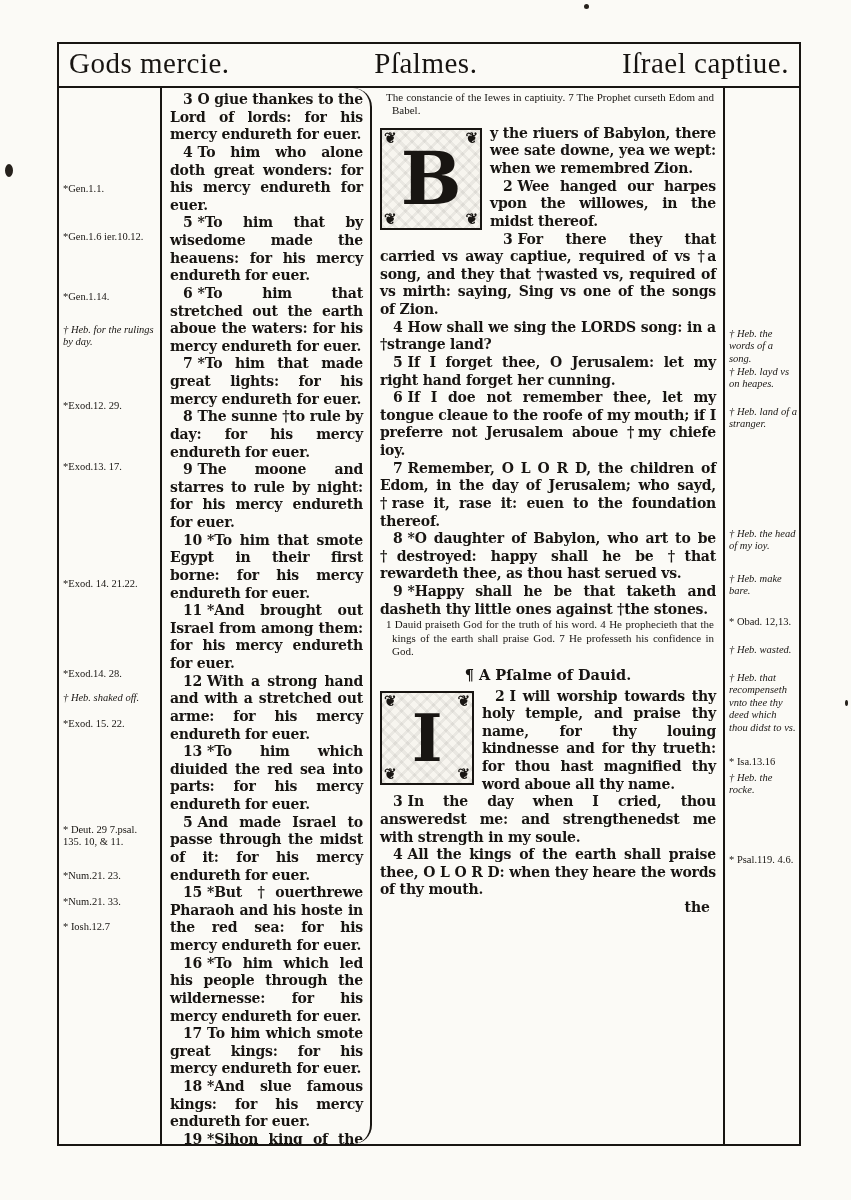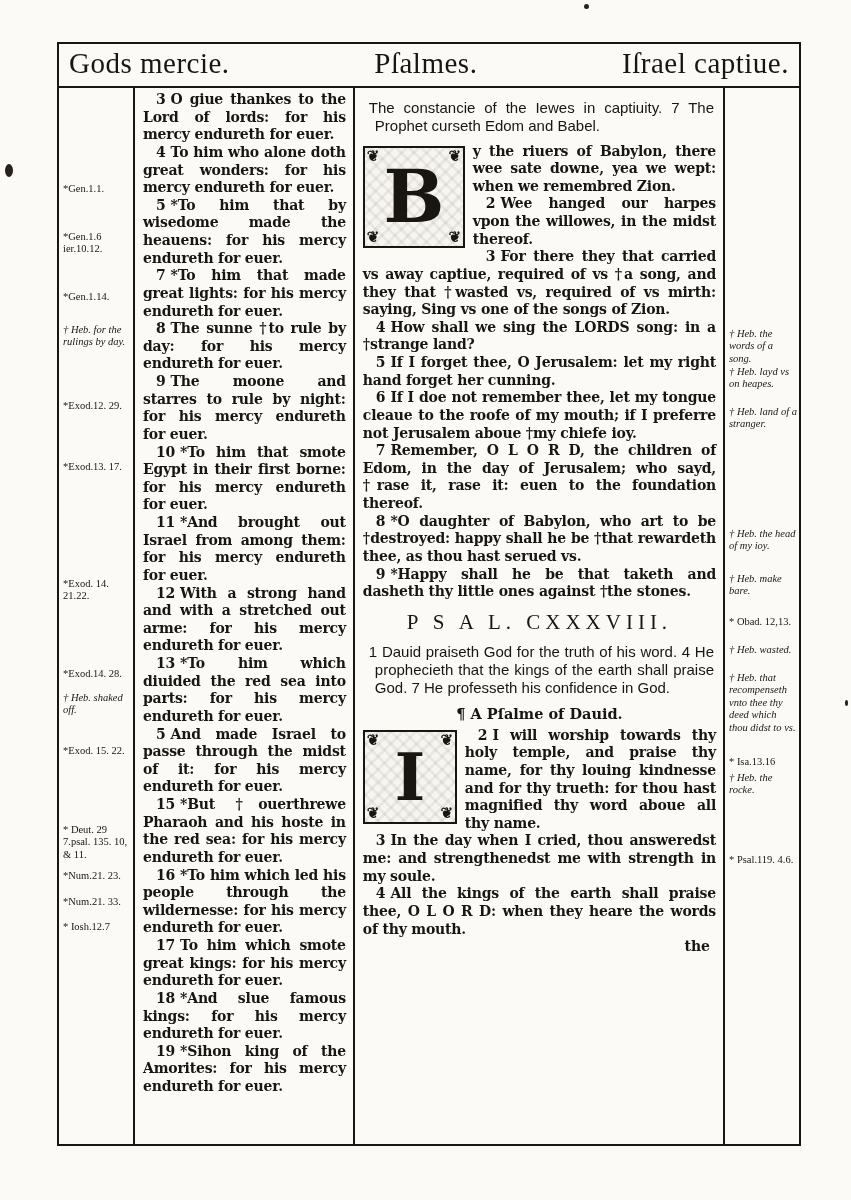--- a/index.html
+++ b/index.html
@@ -22,26 +22,26 @@
     font-family:"Liberation Serif", serif;font-size:29px;letter-spacing:0.5px;
   }
   .cols{
     position:absolute;top:44px;left:0;right:0;bottom:0;
     display:flex;overflow:hidden;
   }
   .margin-col{
     width:74px;flex:0 0 74px;position:relative;
     font-size:10.5px;line-height:1.18;
   }
-  .margin-col.mleft{border-right:2px solid #181512;}
+  .margin-col.mleft{border-right:2px solid #181512;padding-left:27px;}
   .margin-col.mright{border-left:2px solid #181512;}
   .text-col{
     flex:1 1 auto;padding:3px 7px 0 8px;box-sizing:border-box;overflow:hidden;
   }
-  .text-col.tleft{border-right:2.5px solid #181512;}
+  .text-col.tleft{border-right:2.5px solid #181512;border-radius:19px;}
   .mnote{
     position:absolute;left:4px;right:2px;
     font-family:"Liberation Serif", serif;
   }
   .mnote.heb{font-style:italic;}
   .verse{
     margin:0;text-align:justify;
     font-weight:bold;font-size:14px;line-height:1.26;
     text-indent:13px;
     letter-spacing:-0.2px;
@@ -49,22 +49,22 @@
   .vnum{font-weight:bold;margin-right:5px;}
   .firstp{
     margin:0;text-align:justify;font-weight:bold;font-size:14px;line-height:1.26;
     text-indent:0;letter-spacing:-0.2px;
   }
   h2.psalm-heading{
     margin:9px 0 3px 0;text-align:center;font-weight:normal;
     font-family:"Liberation Serif", serif;font-size:21px;letter-spacing:5px;
   }
   .argument{
-    margin:8px 2px 7px 2px;text-align:justify;
-    font-family:Liberation Sans, sans-serif;font-size:15px;line-height:1.22;
+    margin:0 2px 7px 2px;text-align:justify;
+    font-family:Liberation Serif, serif;font-size:11px;line-height:1.22;
     text-indent:-6px;padding-left:10px;
   }
   .subtitle{
     margin:5px 0 5px 0;text-align:center;font-size:14.5px;font-weight:bold;
   }
   .dropcap{
     float:left;width:102px;height:102px;box-sizing:border-box;
     border:2.5px solid #181512;margin:3px 8px 2px 0;
     position:relative;display:flex;align-items:center;justify-content:center;
     background:
@@ -111,32 +111,33 @@
       <div class="margin-col mleft" id="lm">
           <div class="mnote ref" style="top: 95px;">*Gen.1.1.</div>
           <div class="mnote ref" style="top: 143px;">*Gen.1.6 ier.10.12.</div>
           <div class="mnote ref" style="top: 203px;">*Gen.1.14.</div>
           <div class="mnote heb" style="top: 236px;">† Heb. for the rulings by day.</div>
           <div class="mnote ref" style="top: 312px;">*Exod.12. 29.</div>
           <div class="mnote ref" style="top: 373px;">*Exod.13. 17.</div>
           <div class="mnote ref" style="top: 490px;">*Exod. 14. 21.22.</div>
           <div class="mnote ref" style="top: 580px;">*Exod.14. 28.</div>
           <div class="mnote heb" style="top: 604px;">† Heb. shaked off.</div>
-          <div class="mnote ref" style="top: 657px;">*Exod. 15. 22.</div>
+          <div class="mnote ref" style="top: 630px;">*Exod. 15. 22.</div>
           <div class="mnote ref" style="top: 736px;">* Deut. 29 7.psal. 135. 10, &amp; 11.</div>
           <div class="mnote ref" style="top: 782px;">*Num.21. 23.</div>
           <div class="mnote ref" style="top: 808px;">*Num.21. 33.</div>
           <div class="mnote ref" style="top: 833px;">* Iosh.12.7</div>
         </div>
 
       <div class="text-col tleft">
         <div id="lc-verses">
             <p class="verse"><span class="vnum">3</span>O giue thankes to the Lord of lords: for his mercy endureth for euer.</p>
             <p class="verse"><span class="vnum">4</span>To him who alone doth great wonders: for his mercy endureth for euer.</p>
             <p class="verse"><span class="vnum">5</span>*To him that by wisedome made the heauens: for his mercy endureth for euer.</p>
+            <p class="verse"><span class="vnum">6</span>*To him that stretched out the earth aboue the waters: for his mercy endureth for euer.</p>
             <p class="verse"><span class="vnum">7</span>*To him that made great lights: for his mercy endureth for euer.</p>
             <p class="verse"><span class="vnum">8</span>The sunne †to rule by day: for his mercy endureth for euer.</p>
             <p class="verse"><span class="vnum">9</span>The moone and starres to rule by night: for his mercy endureth for euer.</p>
             <p class="verse"><span class="vnum">10</span>*To him that smote Egypt in their first borne: for his mercy endureth for euer.</p>
             <p class="verse"><span class="vnum">11</span>*And brought out Israel from among them: for his mercy endureth for euer.</p>
             <p class="verse"><span class="vnum">12</span>With a strong hand and with a stretched out arme: for his mercy endureth for euer.</p>
             <p class="verse"><span class="vnum">13</span>*To him which diuided the red sea into parts: for his mercy endureth for euer.</p>
             <p class="verse"><span class="vnum">5</span>And made Israel to passe through the midst of it: for his mercy endureth for euer.</p>
             <p class="verse"><span class="vnum">15</span>*But †ouerthrewe Pharaoh and his hoste in the red sea: for his mercy endureth for euer.</p>
             <p class="verse"><span class="vnum">16</span>*To him which led his people through the wildernesse: for his mercy endureth for euer.</p>
@@ -166,21 +167,20 @@
               <p class="verse"><span class="vnum">4</span>How shall we sing the LORDS song: in a †strange land?</p>
               <p class="verse"><span class="vnum">5</span>If I forget thee, O Jerusalem: let my right hand forget her cunning.</p>
               <p class="verse"><span class="vnum">6</span>If I doe not remember thee, let my tongue cleaue to the roofe of my mouth; if I preferre not Jerusalem aboue †my chiefe ioy.</p>
               <p class="verse"><span class="vnum">7</span>Remember, O L O R D, the children of Edom, in the day of Jerusalem; who sayd, †rase it, rase it: euen to the foundation thereof.</p>
               <p class="verse"><span class="vnum">8</span>*O daughter of Babylon, who art to be †destroyed: happy shall he be †that rewardeth thee, as thou hast serued vs.</p>
               <p class="verse"><span class="vnum">9</span>*Happy shall he be that taketh and dasheth thy little ones against †the stones.</p>
             </div>
         </div>
 
         <div>
-          <h2 class="psalm-heading">P S A L.  CXXXVIII.</h2>
           <p class="argument">1 Dauid praiseth God for the truth of his word.  4 He prophecieth that the kings of the earth shall praise God.  7 He professeth his confidence in God.</p>
           <p class="subtitle">¶ A Pſalme of Dauid.</p>
           <p class="firstp">
             <span class="dropcap small">
               <span class="dc-orn tl">❦</span>
               <span class="dc-orn tr">❦</span>
               <span class="dc-letter">I</span>
               <span class="dc-orn bl">❦</span>
               <span class="dc-orn br">❦</span>
             </span>

